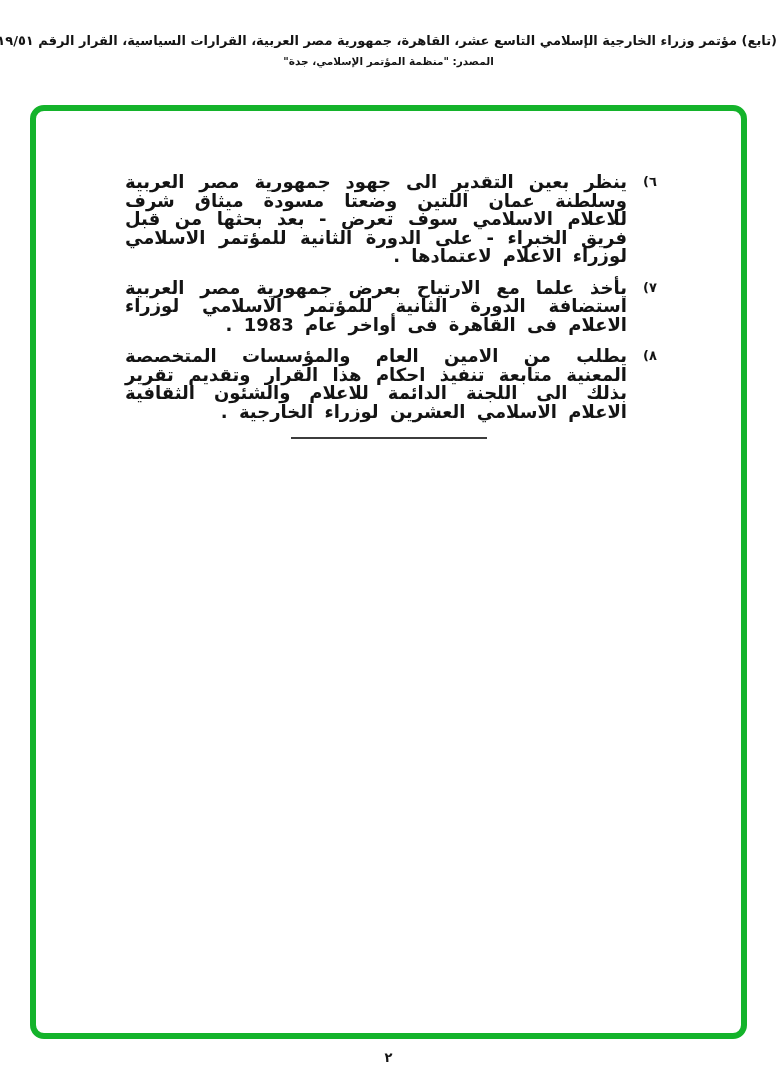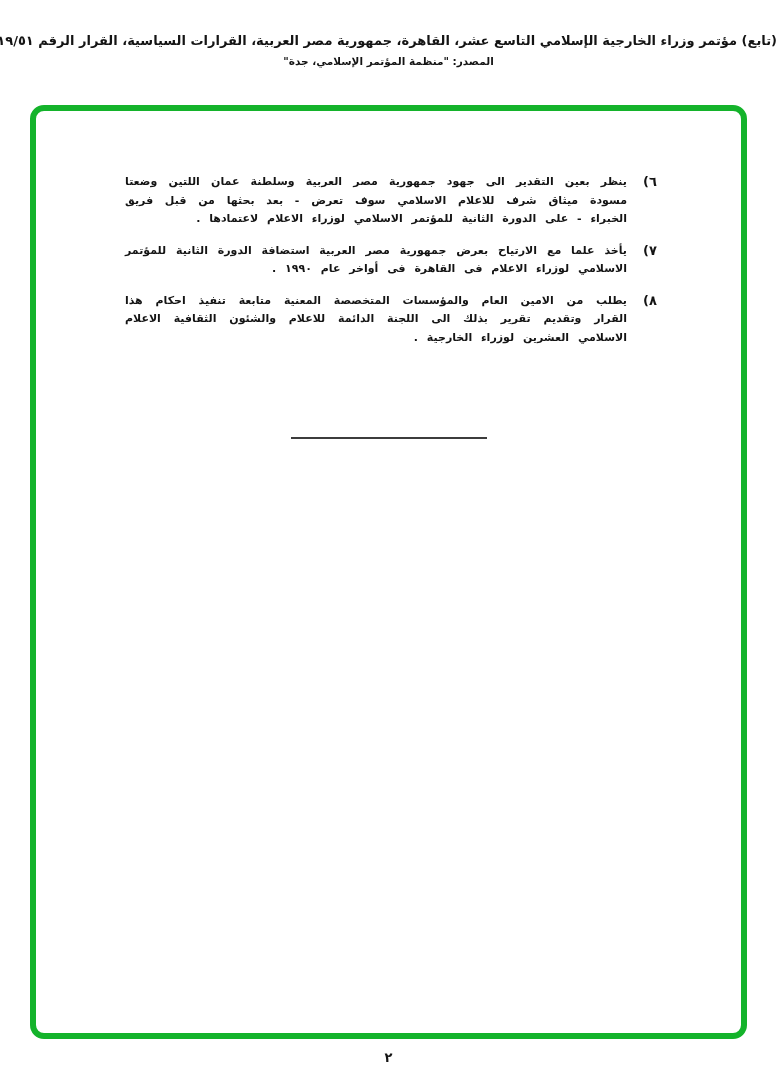--- a/index.html
+++ b/index.html
@@ -62,21 +62,21 @@
   }
   .item-number {
     flex: 0 0 30px;
     font-size: 13px;
     font-weight: 700;
     line-height: 18.5px;
     text-align: right;
   }
   .item-text {
     flex: 1;
-    font-size: 11px;
+    font-size: 18px;
     font-weight: 700;
     line-height: 18.5px;
     letter-spacing: 1.5px;
     word-spacing: 5px;
     text-align: justify;
   }
   
   .divider {
     position: absolute;
     top: 326px;
@@ -111,21 +111,21 @@
 
     <div class="content">
 
       <div class="item">
         <div class="item-number">٦)</div>
         <div class="item-text">ينظر بعين التقدير الى جهود جمهورية مصر العربية وسلطنة عمان اللتين وضعتا مسودة ميثاق شرف للاعلام الاسلامي سوف تعرض - بعد بحثها من قبل فريق الخبراء - على الدورة الثانية للمؤتمر الاسلامي لوزراء الاعلام لاعتمادها .</div>
       </div>
 
       <div class="item">
         <div class="item-number">٧)</div>
-        <div class="item-text">يأخذ علما مع الارتياح بعرض جمهورية مصر العربية استضافة الدورة الثانية للمؤتمر الاسلامي لوزراء الاعلام فى القاهرة فى أواخر عام ١٩٩٠ .</div>
+        <div class="item-text">يأخذ علما مع الارتياح بعرض جمهورية مصر العربية استضافة الدورة الثانية للمؤتمر الاسلامي لوزراء الاعلام فى القاهرة فى أواخر عام 1983 .</div>
       </div>
 
       <div class="item">
         <div class="item-number">٨)</div>
         <div class="item-text">يطلب من الامين العام والمؤسسات المتخصصة المعنية متابعة تنفيذ احكام هذا القرار وتقديم تقرير بذلك الى اللجنة الدائمة للاعلام والشئون الثقافية الاعلام الاسلامي العشرين لوزراء الخارجية .</div>
       </div>
 
     </div>
 
     <div class="divider"></div>

